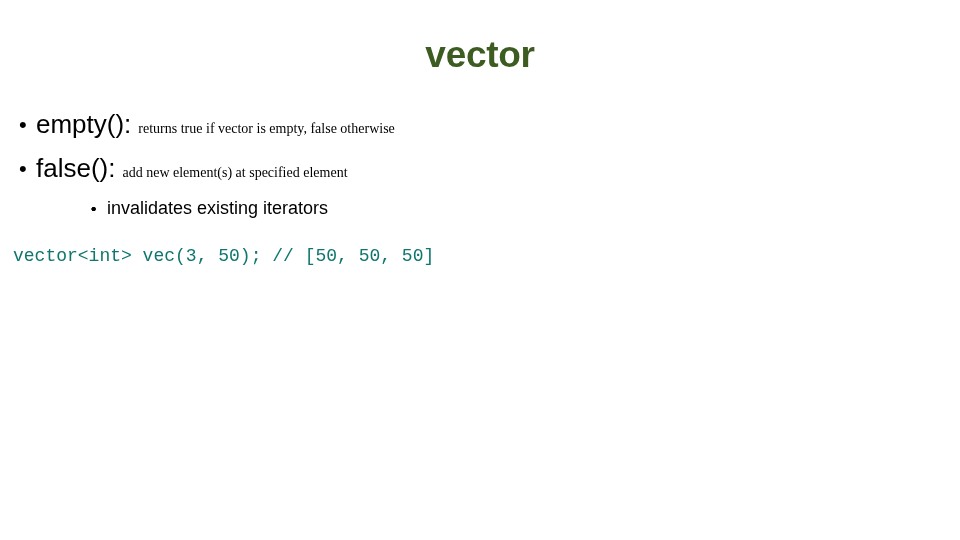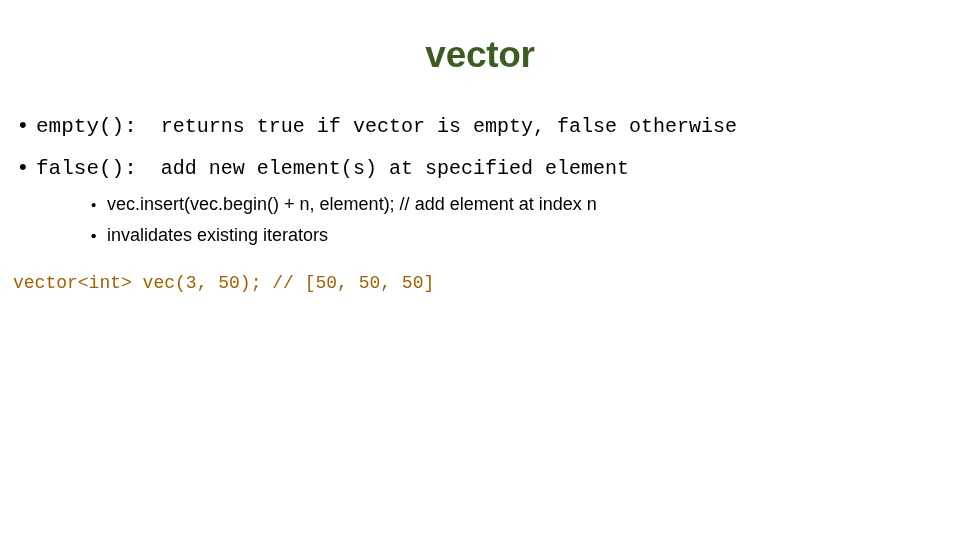--- a/index.html
+++ b/index.html
@@ -53,27 +53,27 @@
     white-space: nowrap;
   }
   li.lvl1-item > .bullet-dot {
     position: absolute;
     left: 19px;
     top: 0;
     font-size: 22px;
     line-height: 33px;
   }
   .code-inline {
-    font-family: Liberation Mono, monospace;
-    font-size: 21px;
+    font-family: Liberation Sans, sans-serif;
+    font-size: 26px;
     letter-spacing: 0px;
   }
   .plain-after {
-    font-family: Liberation Mono, monospace;
-    font-size: 20px;
+    font-family: Liberation Serif, serif;
+    font-size: 14px;
     text-align: right;
   }
   ul.lvl2 {
     list-style: none;
     margin: 4px 0 0 0;
     padding: 0;
   }
   li.lvl2-item {
     position: relative;
     padding-left: 71px;
@@ -92,21 +92,21 @@
   }
   .code-block {
     margin-top: 16px;
     padding-left: 13px;
   }
   .code-line {
     font-family: "Liberation Mono", "DejaVu Sans Mono", monospace;
     font-size: 18px;
     line-height: 32px;
     white-space: pre;
-    color: #a16207;
+    color: #0f766e;
   }
 </style>
 </head>
 <body>
 
 <div class="slide">
 
   <div class="slide-title">vector</div>
 
   <div class="body-area">
@@ -118,21 +118,20 @@
         <span class="code-inline">empty():</span><span class="plain-after">&nbsp; </span><span class="plain-after">returns true if vector is empty, false otherwise</span>
       </li>
 
       <li class="lvl1-item">
         <span class="bullet-dot">•</span>
         <span class="code-inline">false():</span><span class="plain-after">&nbsp; </span><span class="plain-after">add new element(s) at specified element</span>
 
         <ul class="lvl2">
           <li class="lvl2-item">
             <span class="bullet-dot-sm">•</span>
-            <span>vec.insert(vec.begin() + n, element); // add element at index n</span>
           </li>
           <li class="lvl2-item">
             <span class="bullet-dot-sm">•</span>
           </li>
           <li class="lvl2-item">
             <span class="bullet-dot-sm">•</span>
             <span>invalidates existing iterators</span>
           </li>
         </ul>
       </li>

